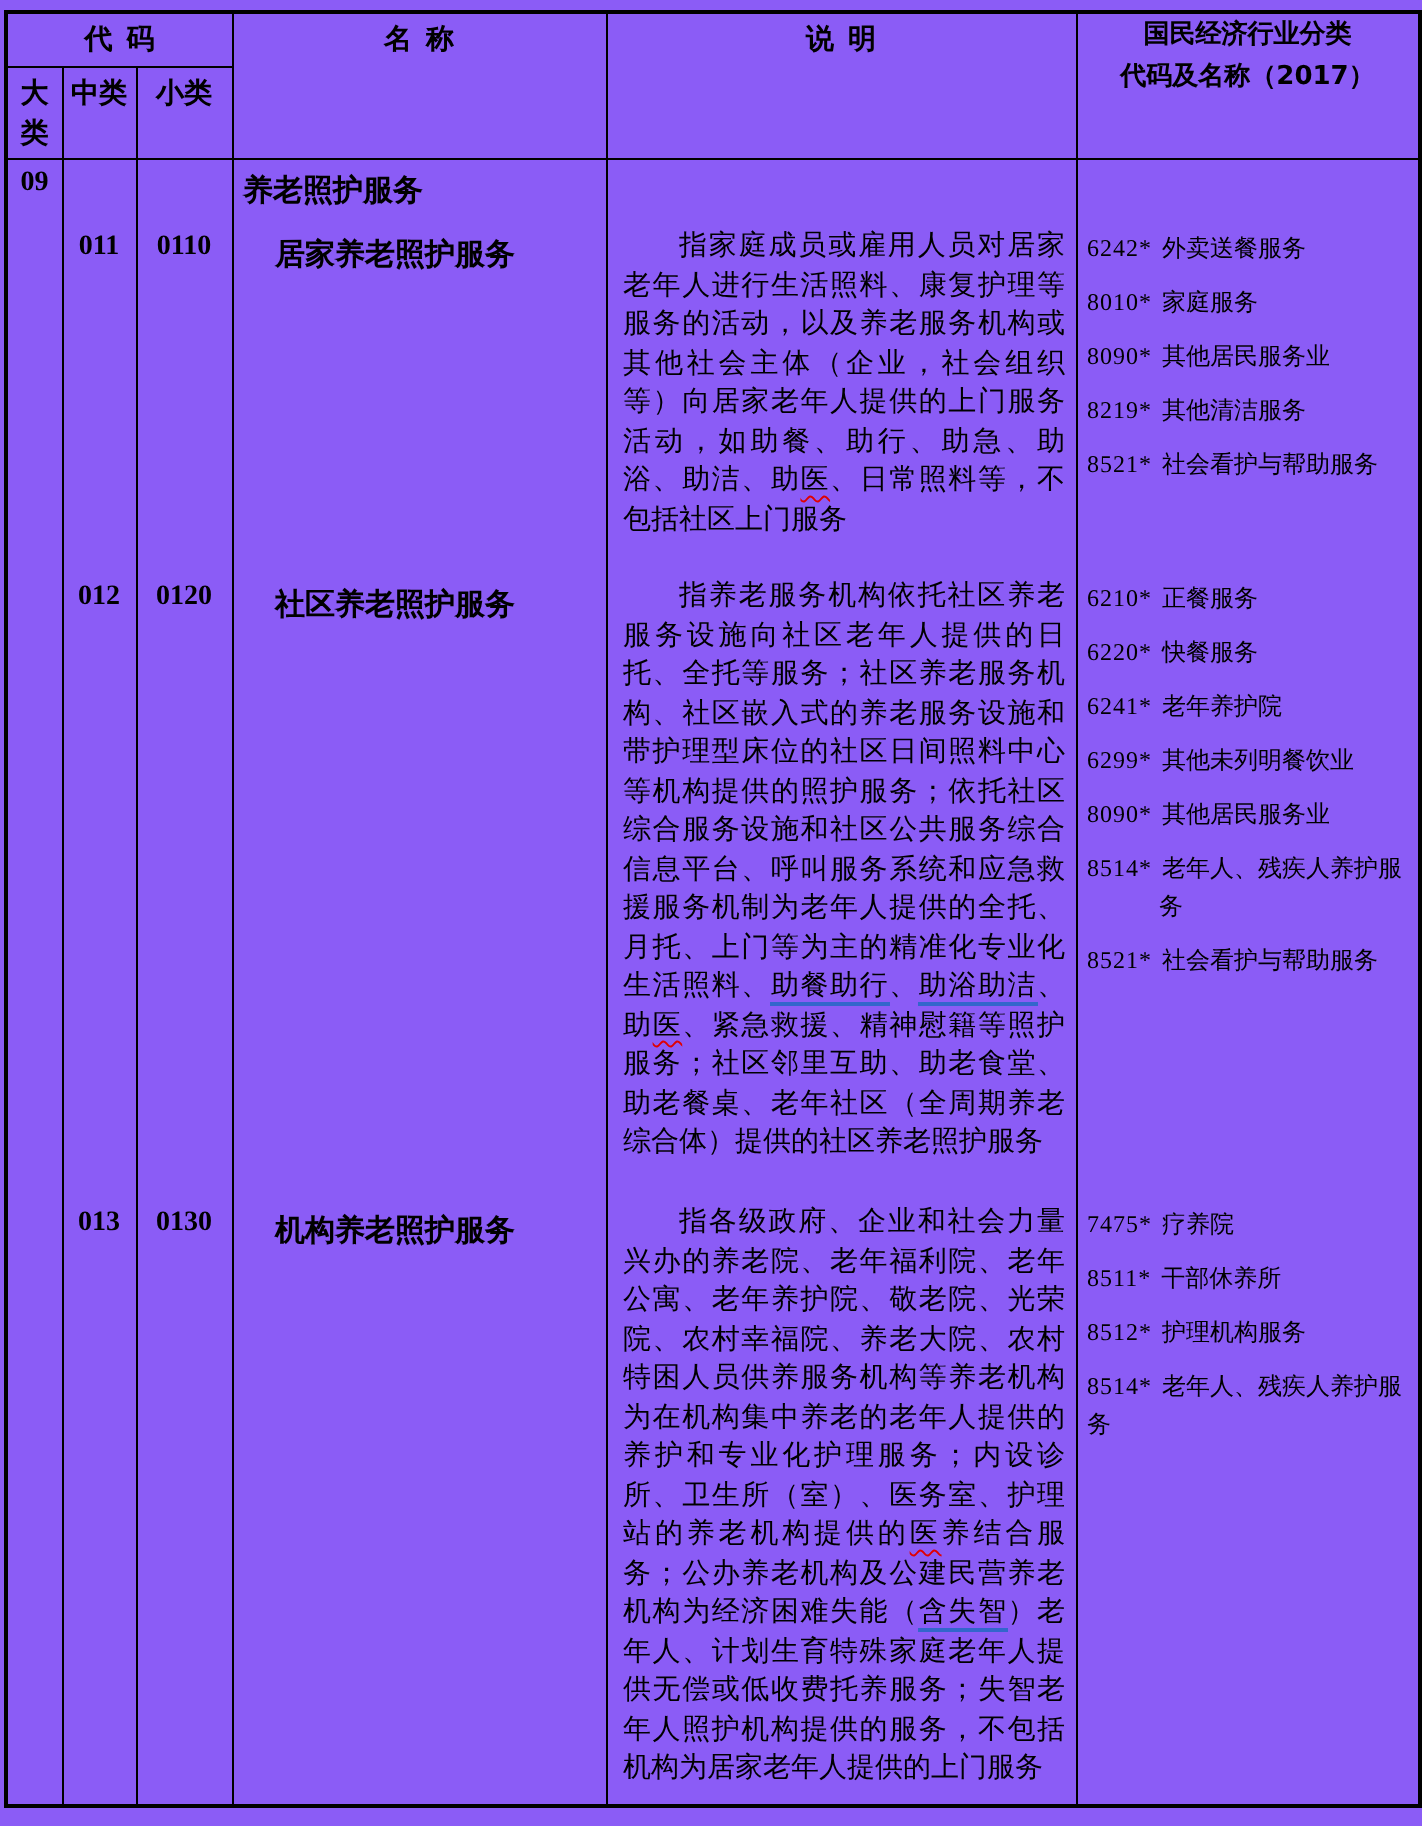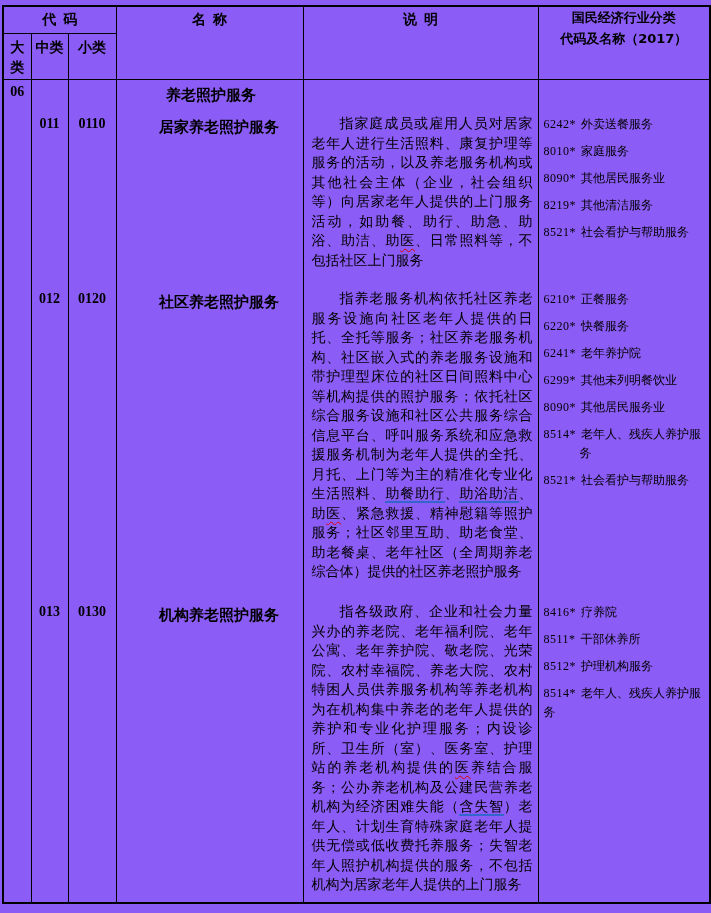--- a/index.html
+++ b/index.html
@@ -65,21 +65,21 @@
   tr.rowB { height: 175px; padding-left: 36px; }
   tr.rowC { height: 313px; }
   tr.rowD { height: 303px; margin-left: 40px; }
   td.num {
     text-align: center;
     font-family: "Liberation Serif", "DejaVu Serif", serif;
     font-weight: bold;
     font-size: 14px;
     padding-top: 4px;
   }
-  td.name-cell { padding: 4px 2px 0 5px; text-align: center; }
+  td.name-cell { padding: 4px 2px 0 5px; }
   .cat-name {
     font-weight: bold;
     font-size: 15px;
     font-family: "DejaVu Sans", "Liberation Sans", sans-serif;
     line-height: 22px;
     white-space: nowrap;
   }
   .cat-name.indent { padding-left: 16px; }
   td.desc-cell { padding: 2px 5px 0 8px; }
   .desc-p {
@@ -140,21 +140,21 @@
           </th>
         </tr>
         <tr class="hrow2">
           <th class="sub">大类</th>
           <th class="sub">中类</th>
           <th class="sub">小类</th>
         </tr>
       </thead>
       <tbody>
         <tr class="rowA">
-          <td class="num">06</td>
+          <td class="num">09</td>
           <td class="num"></td>
           <td class="num"></td>
           <td class="name-cell">
             <div class="cat-name">养老照护服务</div>
           </td>
           <td class="desc-cell"></td>
           <td class="codes-cell"></td>
         </tr>
         <tr class="rowB">
           <td class="num"></td>
@@ -198,21 +198,21 @@
           <td class="num"></td>
           <td class="num">013</td>
           <td class="num">0130</td>
           <td class="name-cell">
             <div class="cat-name indent">机构养老照护服务</div>
           </td>
           <td class="desc-cell">
             <p class="desc-p"><span>指各级政府、企业和社会力量兴办的养老院、老年福利院、老年公寓、老年养护院、敬老院、光荣院、农村幸福院、养老大院、农村特困人员供养服务机构等养老机构为在机构集中养老的老年人提供的养护和专业化护理服务；内设诊所、卫生所（室）、医务室、护理站的养老机构提供的</span><span class="mark-red">医</span><span>养结合服务；公办养老机构及公建民营养老机构为经济困难失能（</span><span class="mark-blue">含失智</span><span>）老年人、计划生育特殊家庭老年人提供无偿或低收费托养服务；失智老年人照护机构提供的服务，不包括机构为居家老年人提供的上门服务</span></p>
           </td>
           <td class="codes-cell">
-              <div class="code-entry"><span class="icode">8416*</span><span class="iname">疗养院</span></div>
+              <div class="code-entry"><span class="icode">7475*</span><span class="iname">疗养院</span></div>
               <div class="code-entry"><span class="icode">8511*</span><span class="iname">干部休养所</span></div>
               <div class="code-entry"><span class="icode">8512*</span><span class="iname">护理机构服务</span></div>
               <div class="code-entry"><span class="icode">8514*</span><span class="iname">老年人、残疾人养护服务</span></div>
             </td>
         </tr>
       </tbody>
     </table>
   </div>
 </div>
 

